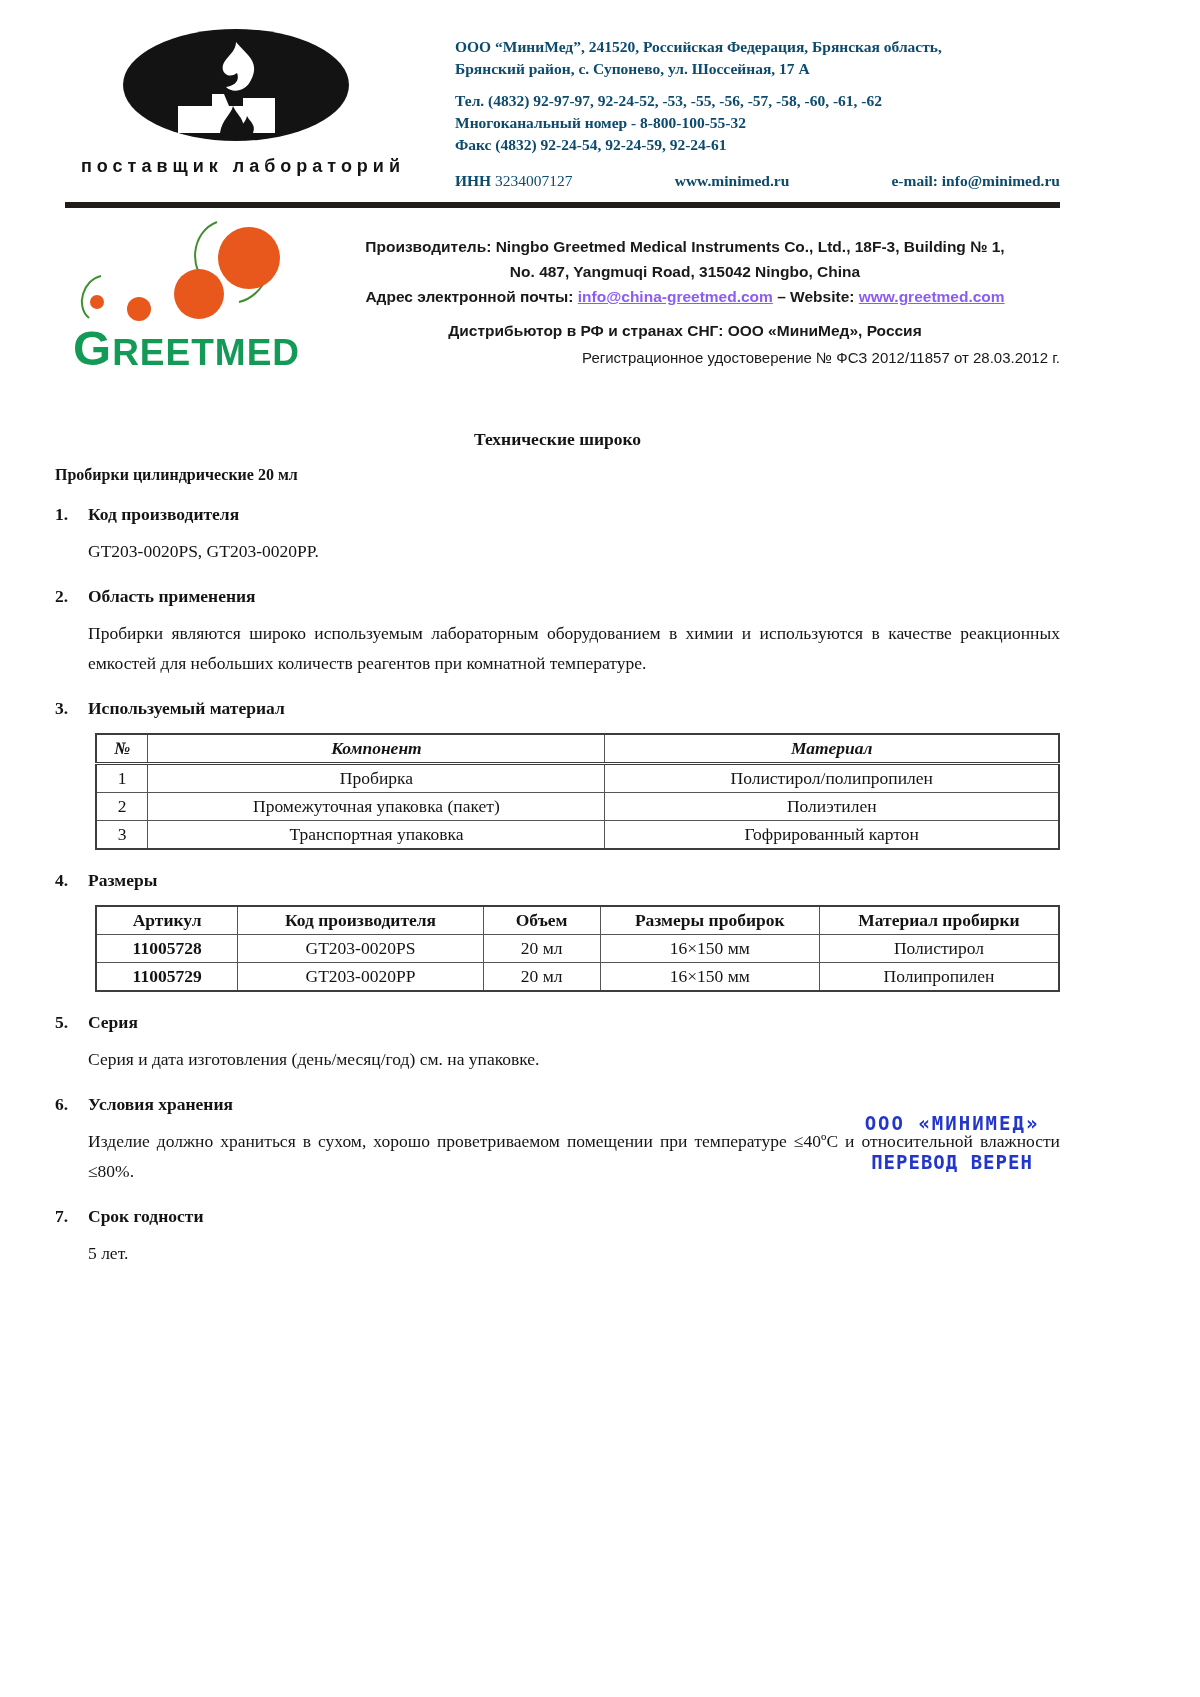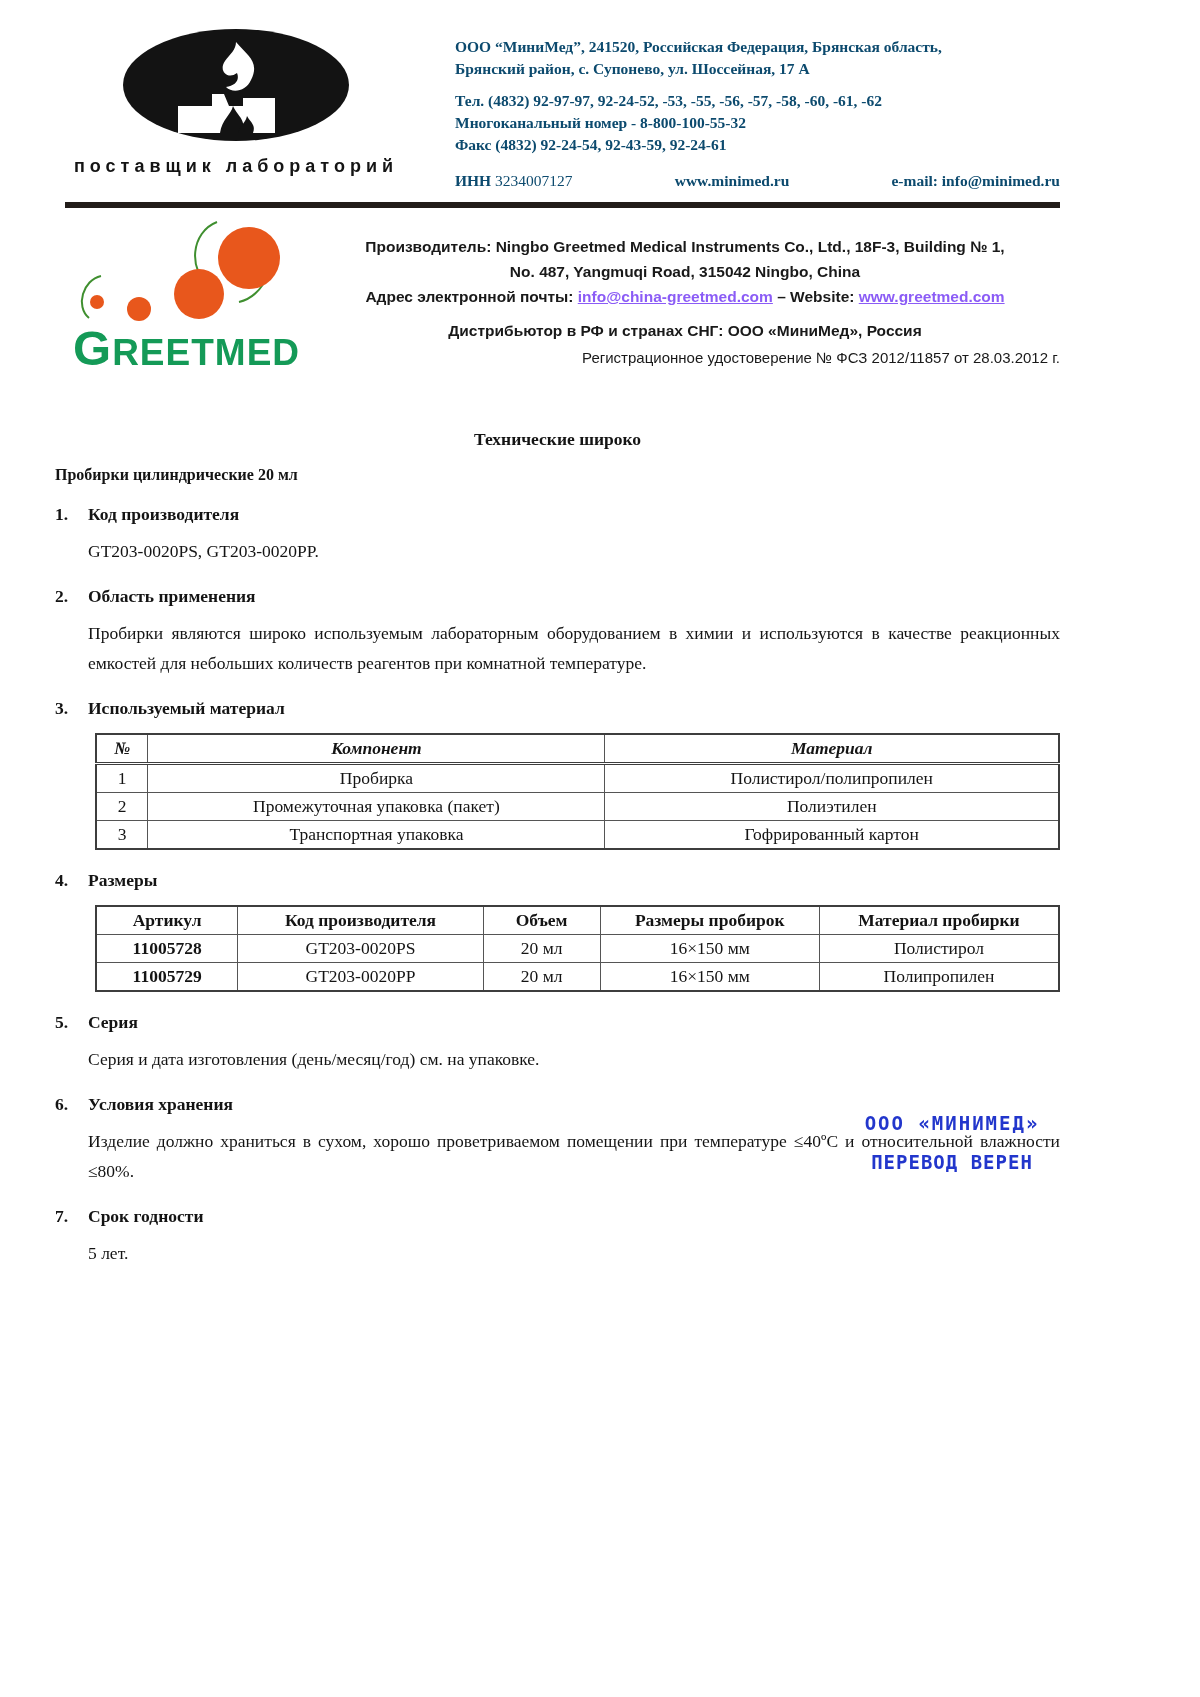--- a/index.html
+++ b/index.html
@@ -16,21 +16,21 @@
   .mm-logo { width:350px; padding-left:12px; text-align:center; }
   .mm-wordmark {
     font-family:"Liberation Sans", sans-serif; font-weight:bold;
     font-size:48px; letter-spacing:1px; line-height:1;
     margin-top:-34px; position:relative; text-align:left; padding-left:14px;
     text-shadow:0 0 2px #fff, 0 0 2px #fff;
   }
   .mm-reg { font-size:20px; vertical-align:28px; }
   .mm-tagline {
     font-family:"Liberation Sans", sans-serif; font-weight:bold;
-    font-size:18px; letter-spacing:5px; margin-top:6px; text-align:center;
+    font-size:18px; letter-spacing:5px; margin-top:6px; text-align:right;
   }
   .contact {
     margin-left:auto; width:605px;
     font-family:Liberation Serif, serif; font-weight:bold;
     font-size:15.5px; line-height:22px; color:#0c4a6e; padding-top:8px;
   }
   .contact .gap { height:10px; }
   .inn-row { display:flex; justify-content:space-between; margin-top:14px; }
   .inn-value { font-weight:normal; }
 
@@ -96,21 +96,21 @@
         <path fill="#131313" d="M122 105 c3 -9 8 -11 9 -17 c4 7 9 9 6 17 z"></path>
       </svg>
       <div class="mm-tagline">поставщик лабораторий</div>
     </div>
     <div class="contact">
       <div>ООО “МиниМед”, 241520, Российская Федерация, Брянская область,</div>
       <div>Брянский район, с. Супонево, ул. Шоссейная, 17 А</div>
       <div class="gap"></div>
       <div>Тел. (4832) 92-97-97, 92-24-52, -53, -55, -56, -57, -58, -60, -61, -62</div>
       <div>Многоканальный номер - 8-800-100-55-32</div>
-      <div>Факс (4832) 92-24-54, 92-43-59, 92-24-61</div>
+      <div>Факс (4832) 92-24-54, 92-24-59, 92-24-61</div>
       <div class="inn-row">
         <span><span>ИНН</span> <span class="inn-value">3234007127</span></span>
         <span>www.minimed.ru</span>
         <span>e-mail: info@minimed.ru</span>
       </div>
     </div>
   </header>
 
   <div class="rule"></div>
 

